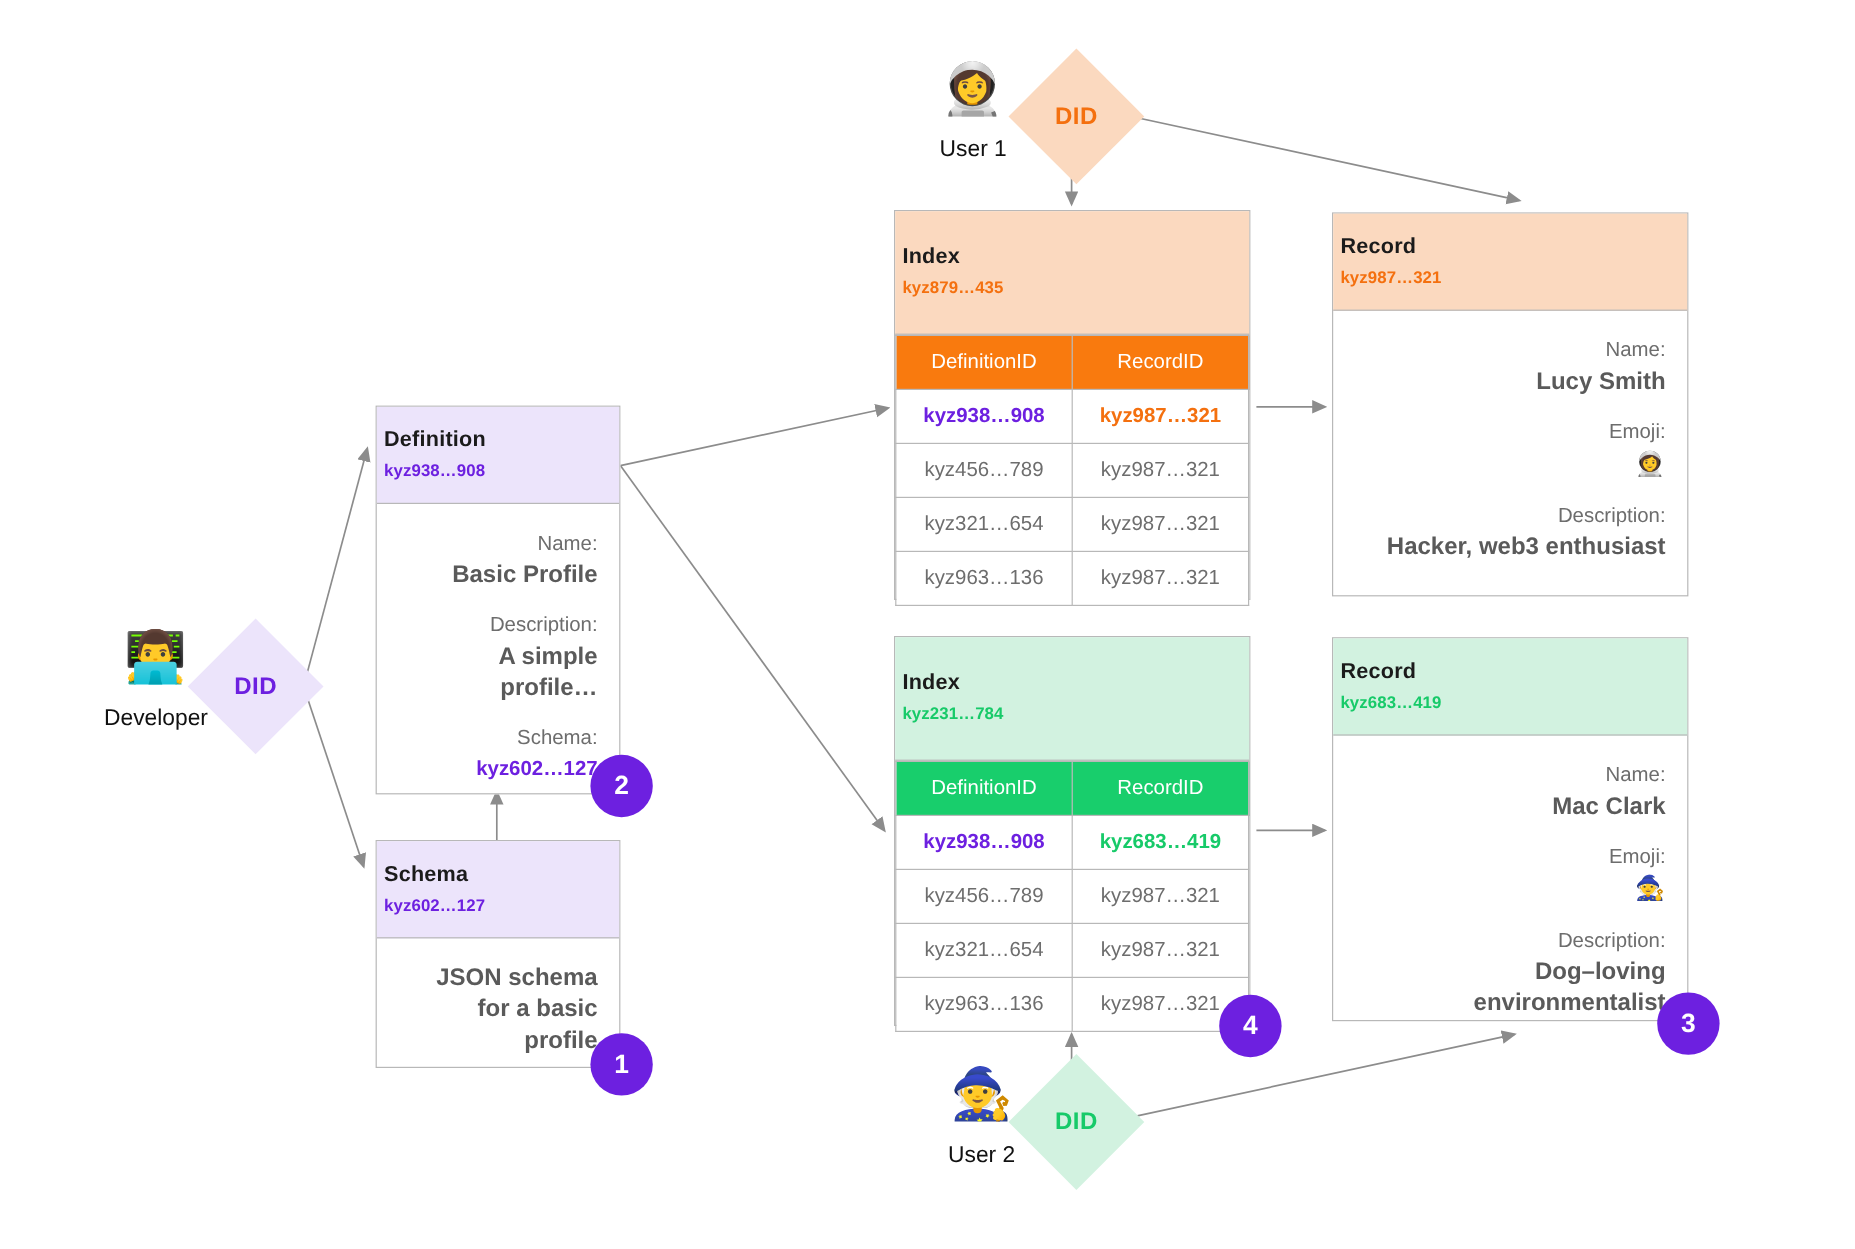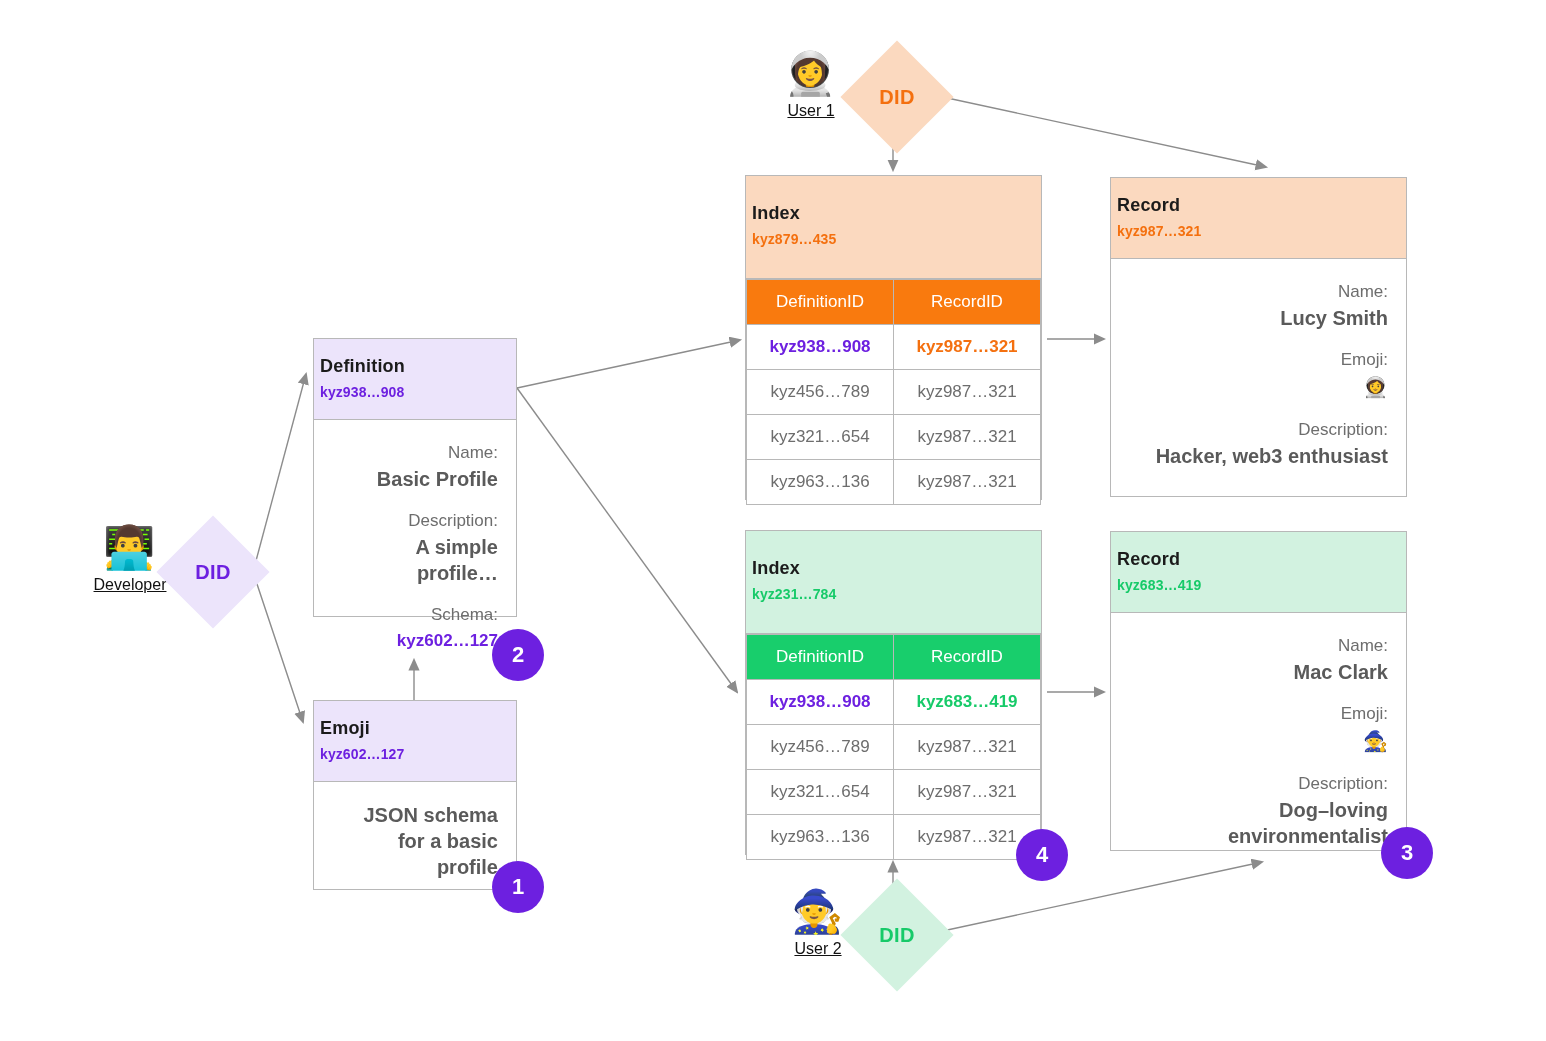--- a/index.html
+++ b/index.html
@@ -62,21 +62,21 @@
   .d-purple .shape{background:#ece4fb;}
   .d-purple .dlabel{color:#6d20e0;}
   .d-orange .shape{background:#fbd9bf;}
   .d-orange .dlabel{color:#f4700f;}
   .d-green .shape{background:#d2f2e0;}
   .d-green .dlabel{color:#17ca69;}
 
   
   .actor{position:absolute;text-align:center;width:130px;}
   .actor .glyph{font-size:42px;line-height:48px;}
-  .actor .nm{font-size:16px;color:#111111;font-weight:normal;margin-top:4px;text-decoration:underline;}
+  .actor .nm{font-size:19px;color:#111111;font-weight:normal;margin-top:16px;}
 
   
   .badge{
     position:absolute;width:52px;height:52px;border-radius:50%;
     background:#6d20e0;color:#ffffff;font-size:22px;font-weight:bold;
     display:flex;align-items:center;justify-content:center;
   }
 </style>
 </head>
 <body>
@@ -133,40 +133,40 @@
 
   <div class="actor" style="left:753px;top:888px;">
     <div class="glyph">🧙</div>
     <div class="nm">User 2</div>
   </div>
   <div class="diamond d-green" style="left:857px;top:895px;width:80px;height:80px;">
     <div class="shape"></div>
     <div class="dlabel">DID</div>
   </div>
 
-  <div class="card purple" style="left:313px;top:338px;width:204px;height:279px;">
+  <div class="card purple" style="left:313px;top:338px;width:204px;height:324px;">
     <div class="card-head">
       <div class="t">Definition</div>
       <div class="id">kyz938…908</div>
     </div>
     <div class="card-body">
       <div class="field-label">Name:</div>
       <div class="field-value">Basic Profile</div>
       <div class="gap"></div>
       <div class="field-label">Description:</div>
       <div class="field-value">A simple profile…</div>
       <div class="gap"></div>
       <div class="field-label">Schema:</div>
       <div class="field-value mono-id purple-id">kyz602…127</div>
     </div>
   </div>
 
   <div class="card purple" style="left:313px;top:700px;width:204px;height:190px;">
     <div class="card-head">
-      <div class="t">Emoji</div>
+      <div class="t">Schema</div>
       <div class="id">kyz602…127</div>
     </div>
     <div class="card-body">
       <div class="field-value">JSON schema for a basic profile</div>
     </div>
   </div>
 
   <div class="card orange" style="left:745px;top:175px;width:297px;height:325px;">
     <div class="card-head" style="padding:24px 6px 26px 6px;">
       <div class="t">Index</div>

